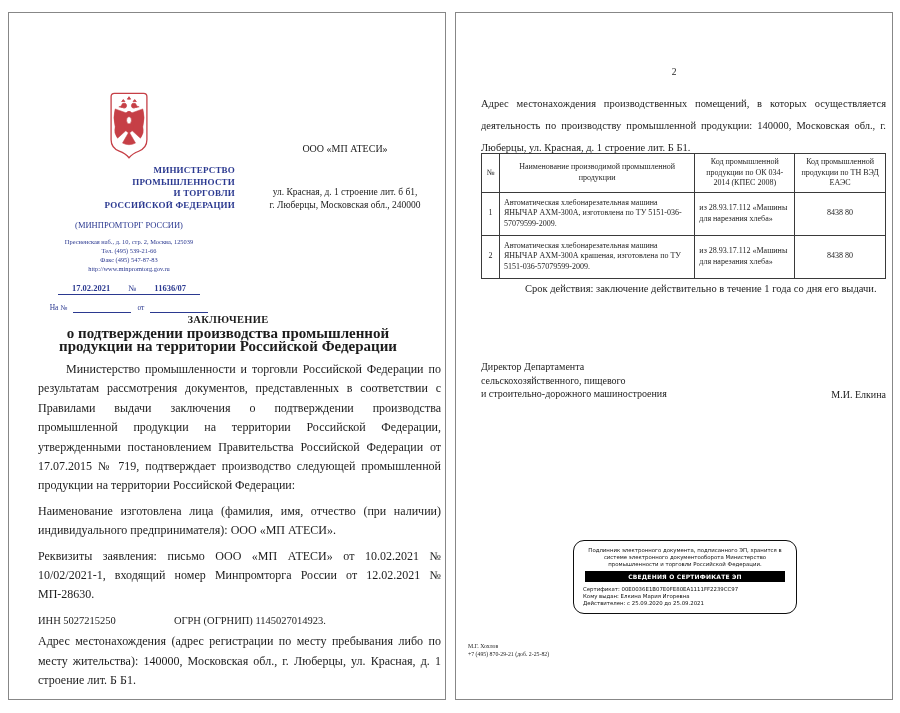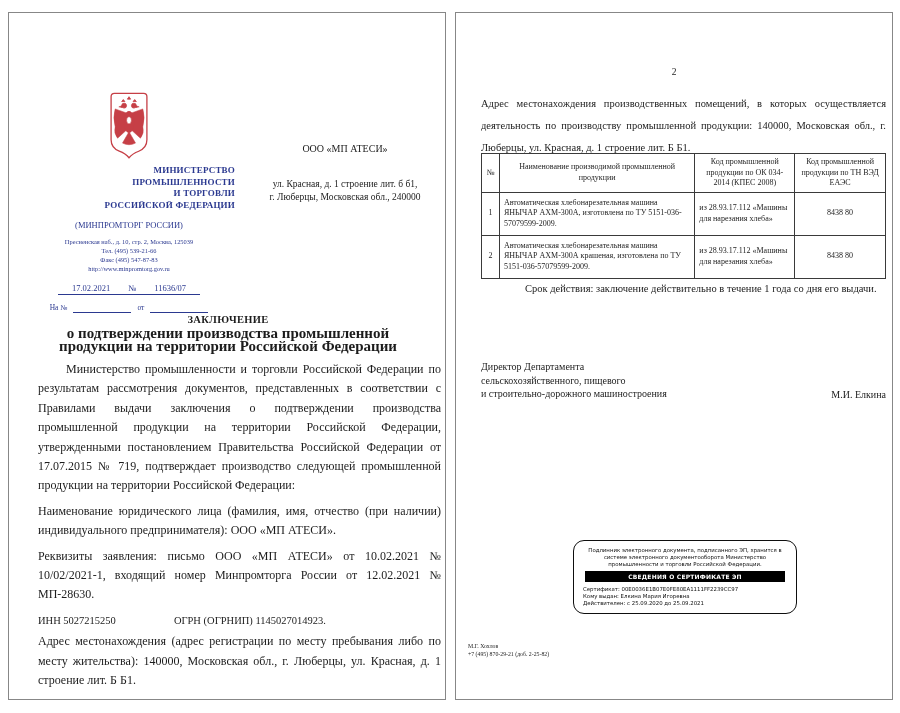--- a/index.html
+++ b/index.html
@@ -29,31 +29,31 @@
   }
   .emblem { display: block; margin: 0 auto 4px auto; }
   .ministry-name { font-weight: bold; font-size: 9px; line-height: 11.5px; letter-spacing: .2px; text-align: right; }
   .ministry-short { font-size: 8.5px; line-height: 11px; margin-top: 9px; }
   .lh-small { font-size: 6.4px; line-height: 9px; }
   .lh-addr { margin-top: 6px; }
   .date-line {
     margin-top: 9px; font-size: 8.5px; line-height: 12px;
     display: flex; justify-content: center; align-items: flex-end;
   }
-  .date-line .ul { border-bottom: 1px solid #2b3990; padding: 0 14px; }
+  .date-line .ul { border-bottom: 1px solid #2b3990; padding: 0 14px; font-weight: bold; }
   .date-line .mid { padding: 0 4px; border-bottom: 1px solid #2b3990; }
   .ref-line {
     margin-top: 7px; font-size: 7.5px; line-height: 11px;
     display: flex; justify-content: center; align-items: flex-end; gap: 6px;
   }
   .ref-line .blank { display: inline-block; width: 58px; border-bottom: 1px solid #2b3990; height: 9px; }
 
   
   .addressee { position: absolute; left: 238px; top: 130px; width: 196px; text-align: center; }
-  .addressee-name { font-size: 10px; margin-bottom: 24px; }
+  .addressee-name { font-size: 10px; margin-bottom: 32px; }
   .addressee-addr { font-size: 9.5px; line-height: 13px; }
 
   
   .title-block { position: absolute; left: 20px; top: 301px; width: 398px; text-align: center; }
   .doc-title { font-weight: bold; font-size: 10.5px; letter-spacing: .3px; }
   .doc-subtitle { font-weight: bold; font-size: 15px; line-height: 13px; max-width: 370px; margin: 2px auto 0 auto; }
   .body1 { position: absolute; left: 29px; top: 347px; width: 403px; }
   .body1 p { font-size: 12px; line-height: 19.4px; text-align: justify; margin-bottom: 6px; }
   .body1 p.indent { text-indent: 28px; }
   .inn-line { font-size: 10.5px; line-height: 19.4px; margin-bottom: 2px; }
@@ -163,21 +163,21 @@
       </div>
     </div>
 
     <div class="title-block">
       <div class="doc-title">ЗАКЛЮЧЕНИЕ</div>
       <div class="doc-subtitle">о подтверждении производства промышленной продукции на территории Российской Федерации</div>
     </div>
 
     <div class="body1">
       <p class="indent">Министерство промышленности и торговли Российской Федерации по результатам рассмотрения документов, представленных в соответствии с Правилами выдачи заключения о подтверждении производства промышленной продукции на территории Российской Федерации, утвержденными постановлением Правительства Российской Федерации от 17.07.2015 № 719, подтверждает производство следующей промышленной продукции на территории Российской Федерации:</p>
-      <p>Наименование юридического лица (фамилия, имя, отчество (при наличии) индивидуального предпринимателя): ООО «МП АТЕСИ».</p>
+      <p>Наименование изготовлена лица (фамилия, имя, отчество (при наличии) индивидуального предпринимателя): ООО «МП АТЕСИ».</p>
       <p>Реквизиты заявления: письмо ООО «МП АТЕСИ» от 10.02.2021 № 10/02/2021-1, входящий номер Минпромторга России от 12.02.2021 № МП-28630.</p>
       <div class="inn-line">
         <span>ИНН 5027215250</span><span class="gap"></span><span>ОГРН (ОГРНИП) 1145027014923.</span>
       </div>
       <p>Адрес местонахождения (адрес регистрации по месту пребывания либо по месту жительства): 140000, Московская обл., г. Люберцы, ул. Красная, д. 1 строение лит. Б Б1.</p>
     </div>
   </div>
 
   <div class="page page2">
 

